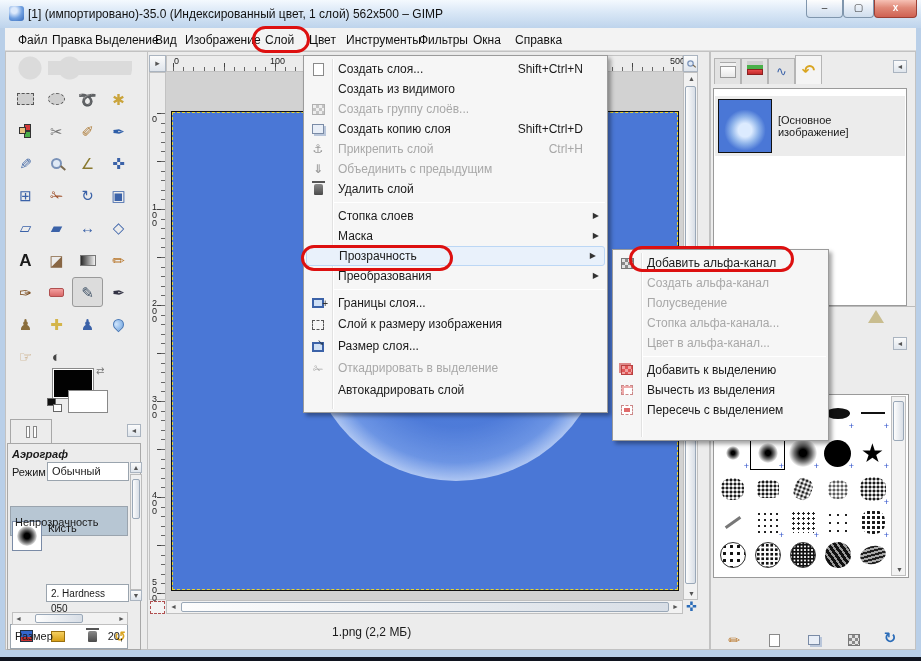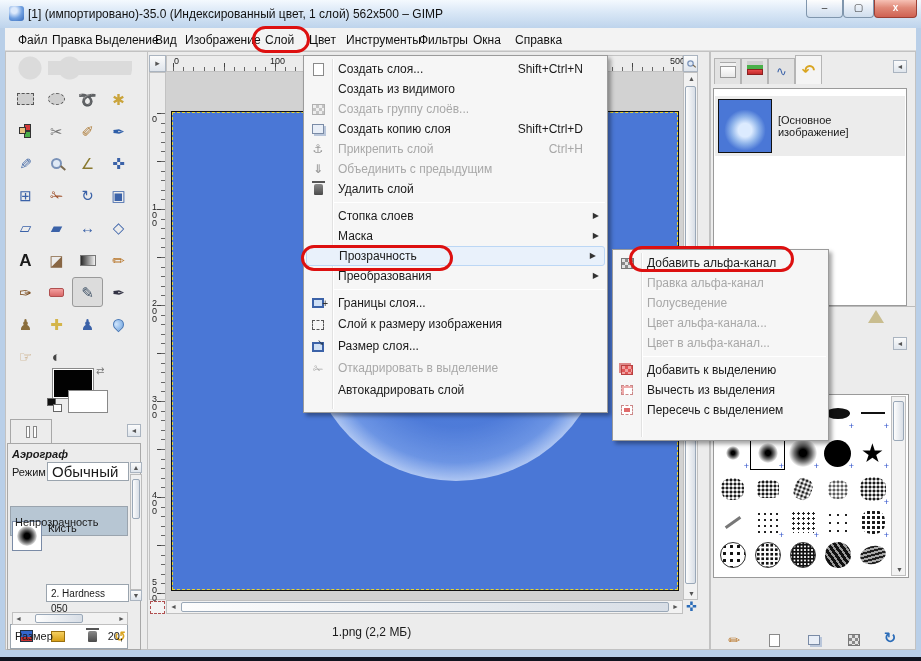--- a/index.html
+++ b/index.html
@@ -283,21 +283,21 @@
 
   <div class="abs" style="left:10px;top:419px;width:42px;height:25px;border:1px solid #a8a8a8;border-bottom:none;background:#ececec;display:flex;align-items:center;justify-content:center;gap:3px;">
     <span style="width:4px;height:12px;background:#fff;border:1px solid #888;"></span>
     <span style="width:4px;height:12px;background:#fff;border:1px solid #888;"></span>
   </div>
   <div class="abs arrowbtn" style="left:127px;top:424px;width:14px;height:13px;line-height:11px;">◄</div>
 
   <div class="abs topt-frame"></div>
   <div class="abs" style="left:12px;top:448px;font-weight:bold;font-size:11px;font-style:italic;">Аэрограф</div>
   <div class="abs" style="left:12px;top:466px;font-size:11px;">Режим:</div>
-  <div class="abs combo" style="left:47px;top:462px;width:82px;height:19px;font-size:15px;"><span>Обычный</span></div>
+  <div class="abs combo" style="left:47px;top:462px;width:82px;height:19px;font-size:11px;"><span>Обычный</span></div>
 
   <div class="abs arrowbtn" style="left:130px;top:462px;width:12px;height:11px;">▲</div>
   <div class="abs vscroll" style="left:130px;top:474px;width:12px;height:116px;">
     <div class="sthumb" style="position:absolute;left:1px;top:4px;width:8px;height:40px;"></div>
   </div>
   <div class="abs arrowbtn" style="left:130px;top:590px;width:12px;height:11px;">▼</div>
 
   <div class="abs slider-box" style="left:10px;top:487px;width:118px;height:30px;font-size:11px;">
     <div class="slider-fill" style="width:100%;"></div>
     <span class="slider-label" style="top:9px;">Непрозрачность</span>
@@ -554,23 +554,23 @@
     <div class="mitem dis" style="height:22px;line-height:22px;"><span class="ic" style="top:5px;color:#aaa;">
           <span>✁</span>
         </span><span>Откадрировать в выделение</span></div>
     <div class="mitem" style="height:22px;line-height:22px;"><span>Автокадрировать слой</span></div>
   </div>
 
   <div class="abs menu" style="left:612px;top:249px;width:217px;height:192px;">
     <div class="mitem"><span class="ic">
           <span class="i-alpha"></span>
         </span><span>Добавить альфа-канал</span></div>
-    <div class="mitem dis"><span>Правка альфа-канал</span></div>
+    <div class="mitem dis"><span>Создать альфа-канал</span></div>
     <div class="mitem dis"><span>Полусведение</span></div>
-    <div class="mitem dis"><span>Цвет альфа-канала...</span></div>
+    <div class="mitem dis"><span>Стопка альфа-канала...</span></div>
     <div class="mitem dis"><span>Цвет в альфа-канал...</span></div>
     <div class="msep"></div>
     <div class="mitem"><span class="ic">
           <span class="i-redadd"></span>
         </span><span>Добавить к выделению</span></div>
     <div class="mitem"><span class="ic">
           <span class="i-redsub"></span>
         </span><span>Вычесть из выделения</span></div>
     <div class="mitem"><span class="ic">
           <span class="i-redint"></span>

